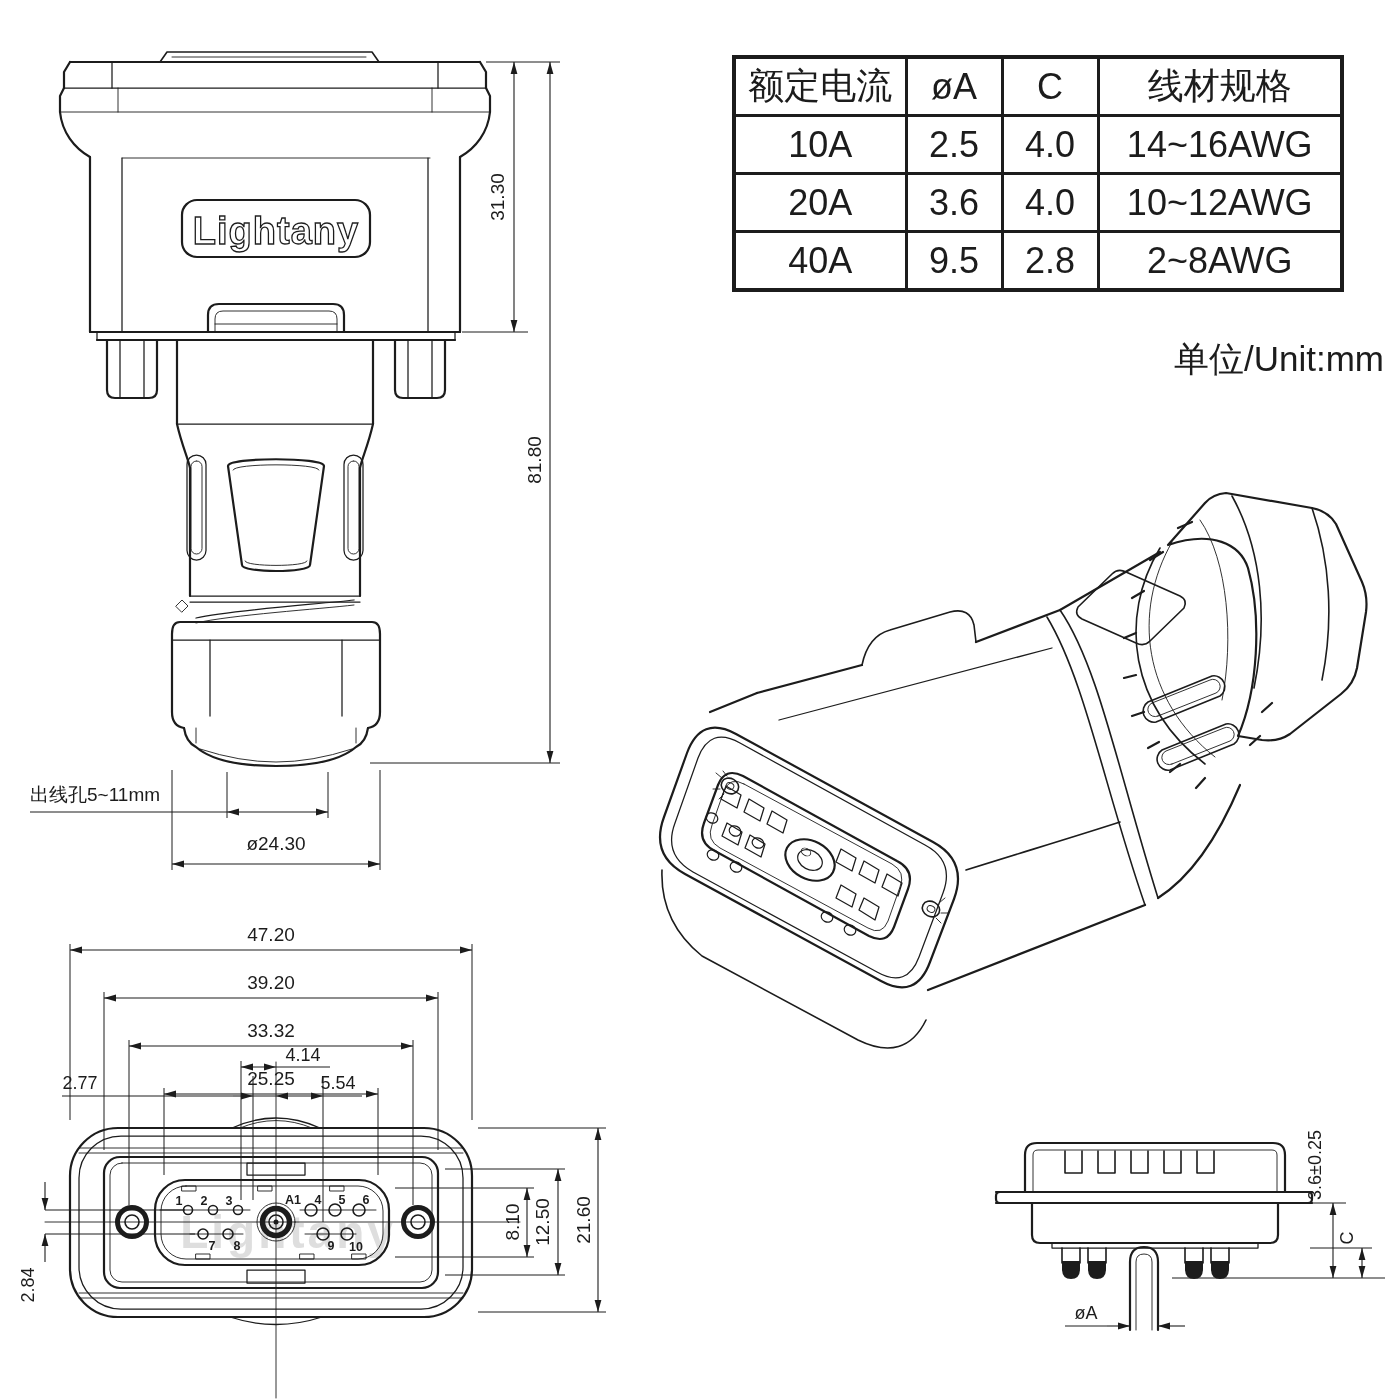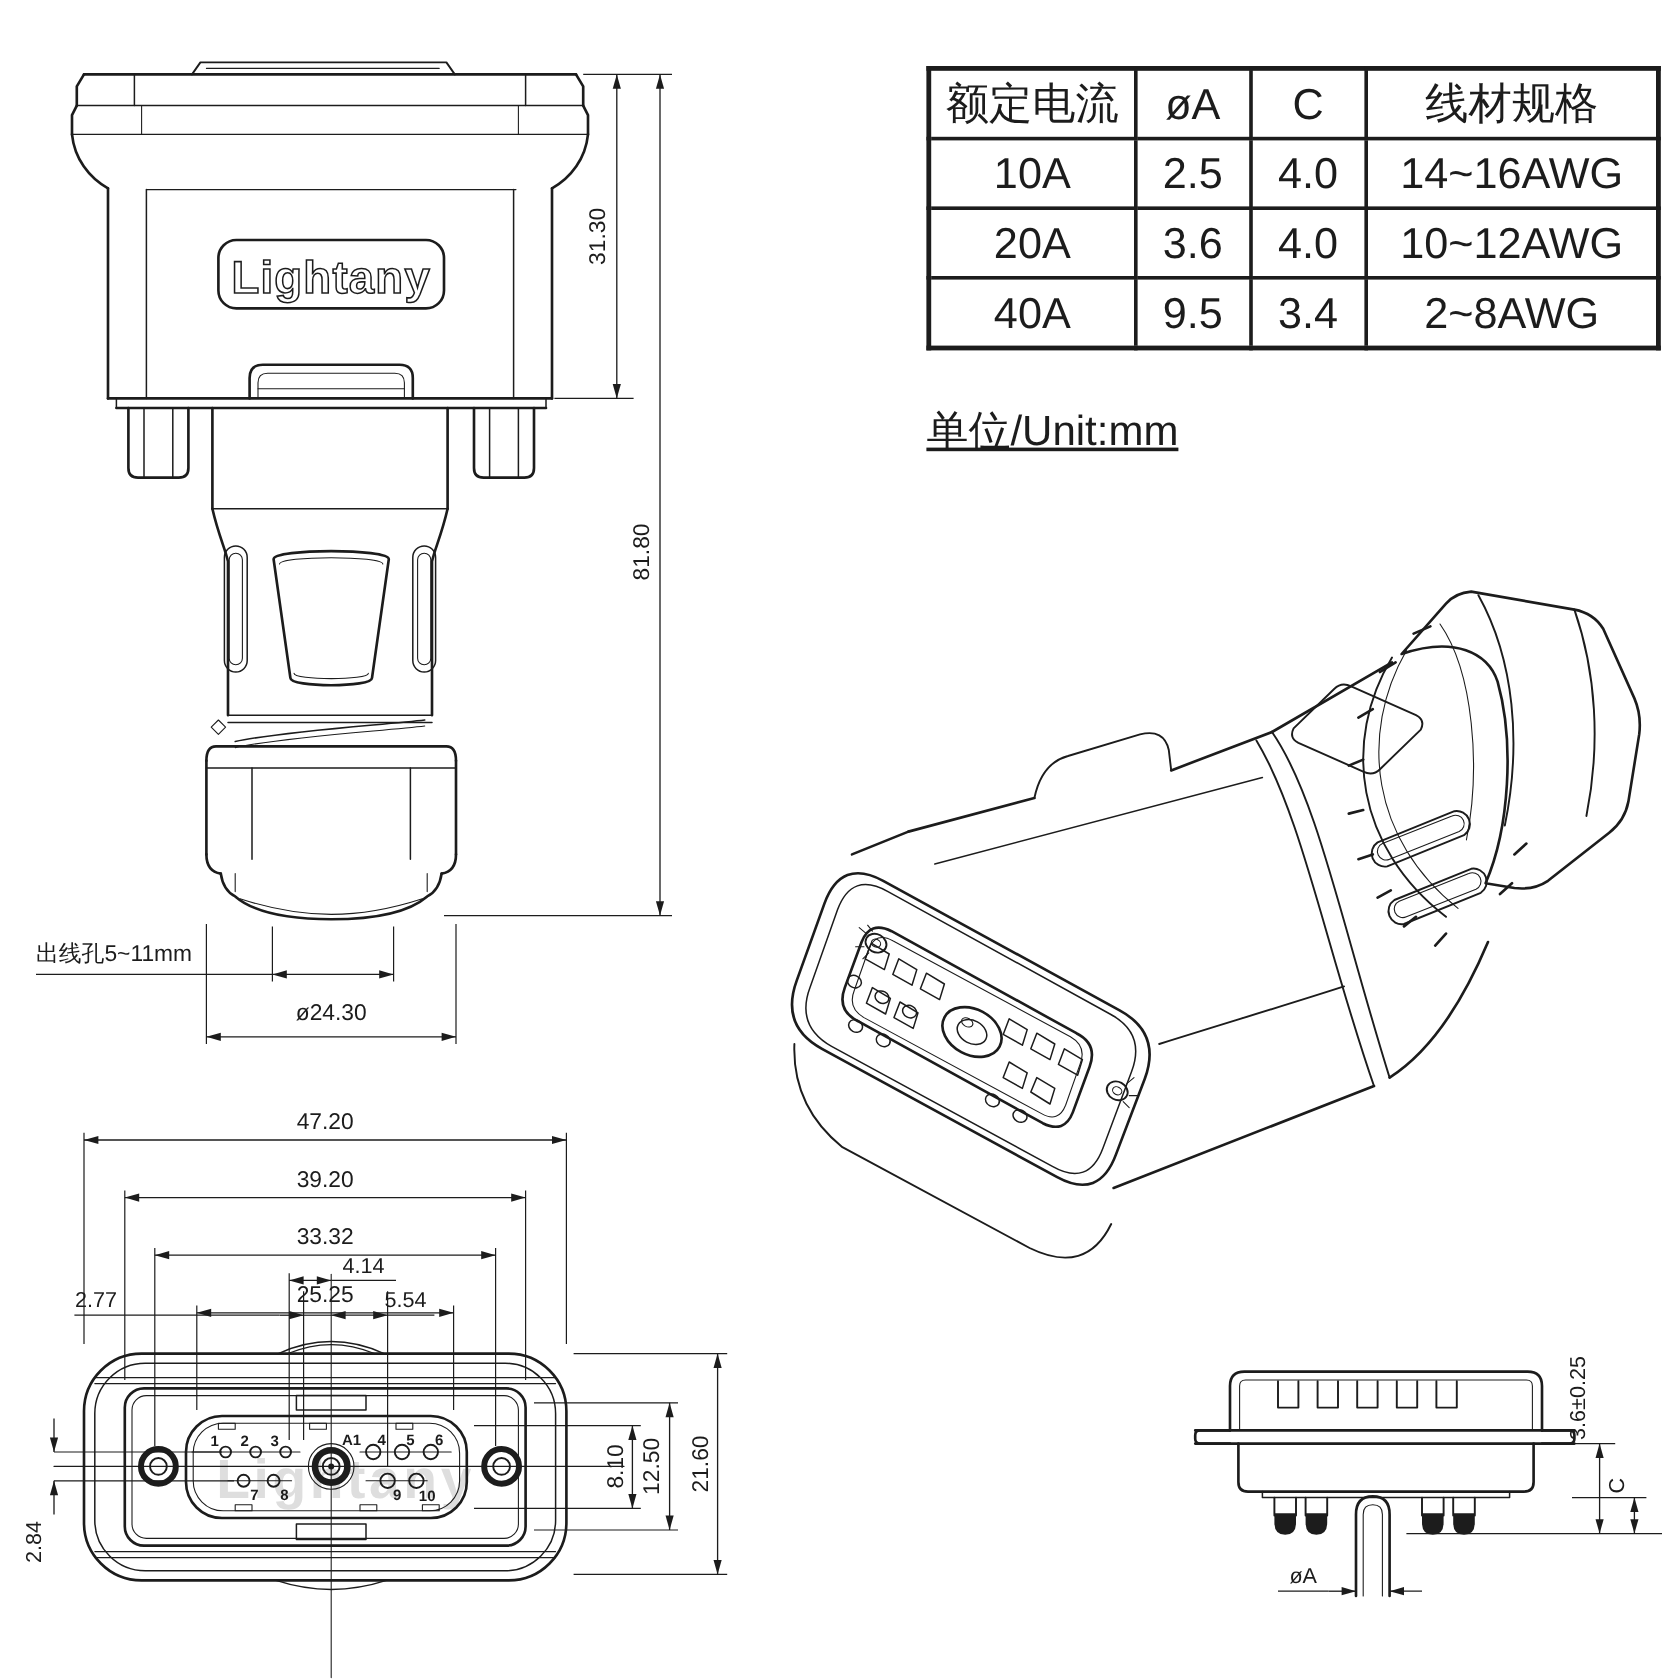--- a/index.html
+++ b/index.html
@@ -13,25 +13,25 @@
   .p08{fill:none;stroke:#1c1c1c;stroke-width:0.9;stroke-linecap:round;stroke-linejoin:round;}
   .dim{fill:none;stroke:#1c1c1c;stroke-width:1.1;}
   .ext{fill:none;stroke:#1c1c1c;stroke-width:1;}
   .dim-text{font-size:19px;fill:#1c1c1c;}
   .dim-text-s{font-size:18px;fill:#1c1c1c;}
   .pin-label{font-size:12.5px;font-weight:700;fill:#1c1c1c;}
   .wm{font-size:46px;font-weight:700;fill:#dedede;letter-spacing:3px;}
   .logo-text{font-size:38px;font-weight:700;fill:#ffffff;stroke:#1c1c1c;stroke-width:1.3;letter-spacing:1px;}
   .blk{fill:#1c1c1c;stroke:none;}
   
-  .spec-table{position:absolute;left:772px;top:55px;border-collapse:collapse;table-layout:fixed;border-radius:24px;}
+  .spec-table{position:absolute;left:732px;top:55px;border-collapse:collapse;table-layout:fixed;border-radius:24px;}
   .spec-table th,.spec-table td{border:3px solid #1c1c1c;text-align:center;vertical-align:middle;
       font-size:36px;font-weight:400;height:55px;padding:0 4px;white-space:nowrap;}
   .spec-table{border:4px solid #1c1c1c;}
-  .unit-note{position:absolute;left:772px;top:336px;width:596px;font-size:35px;text-decoration:underline;}
+  .unit-note{position:absolute;left:788px;top:336px;width:596px;text-align:right;font-size:35px;}
 </style>
 </head>
 <body>
 
 <div class="sheet">
 
   <svg id="front-svg" style="left:0;top:0" width="630" height="930" viewBox="0 0 630 930">
     <defs>
       <marker id="fa" markerUnits="userSpaceOnUse" markerWidth="14" markerHeight="10" refX="13" refY="5" orient="auto-start-reverse">
         <path d="M13,5 L1,1.6 L1,8.4 Z" fill="#1c1c1c"></path>
@@ -154,21 +154,21 @@
     </tr>
     <tr>
       <td>20A</td>
       <td>3.6</td>
       <td>4.0</td>
       <td>10~12AWG</td>
     </tr>
     <tr>
       <td>40A</td>
       <td>9.5</td>
-      <td>3.4</td>
+      <td>2.8</td>
       <td>2~8AWG</td>
     </tr>
   </tbody>
     </table>
   <div class="unit-note">单位/Unit:mm</div>
 
   <svg id="iso-svg" style="left:630px;top:440px" width="770" height="650" viewBox="630 440 770 650">
 
     <g>
       <path class="p2" d="M736,734 L933,842 Q968,861 954,899 L930,962 Q916,1000 881,981 L685,874 Q650,855 664,817 L687,753 Q701,715 736,734 Z"></path>

